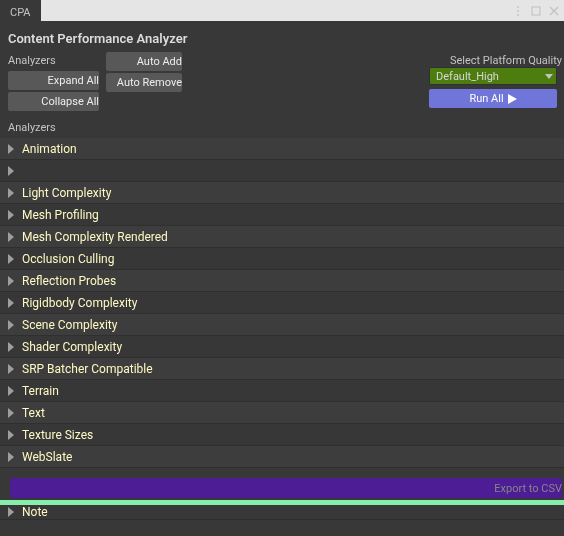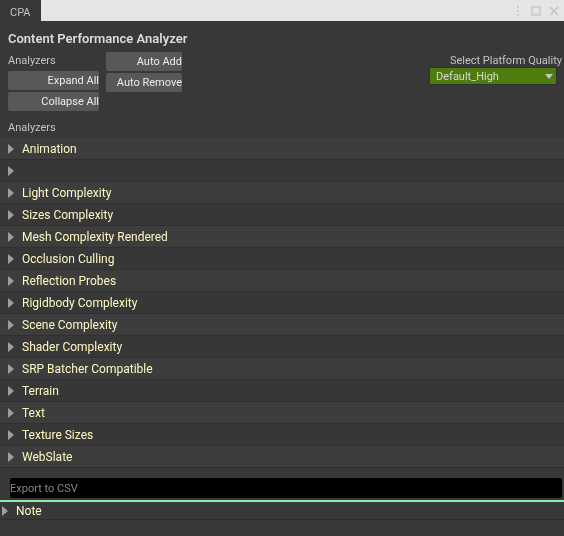--- a/index.html
+++ b/index.html
@@ -182,36 +182,37 @@
     color: #9e9e9e;
   }
   .list-label {
     font-size: 12px;
     color: #fef9c3;
   }
 
   .export-btn {
     margin: 10px 2px 0 10px;
     height: 20px;
-    background: #000000;
+    background: #4c1d95;
     color: #868686;
     border-radius: 2px;
     display: flex;
     align-items: center;
-    justify-content: flex-start;
+    justify-content: flex-end;
     font-size: 11px;
     cursor: pointer;
   }
 
   .note-row {
     margin-top: 2px;
     height: 20px;
     display: flex;
     align-items: center;
-    border-top: 2px solid #86efac;
+    padding-left: 6px;
+    border-top: 5px solid #86efac;
     border-bottom: 1px solid #2f2f2f;
     cursor: pointer;
   }
 </style>
 </head>
 <body>
 
 <div class="titlebar">
   <div class="tab">
     <span>CPA</span>
@@ -264,20 +265,26 @@
     </div>
 
     <div class="col right-col">
       <div class="platform-label section-label">Select Platform Quality</div>
       <div class="dropdown">
         <span>Default_High</span>
         <svg width="8" height="6" viewBox="0 0 8 6">
             <path d="M0 0 L8 0 L4 5 Z" fill="#c4c4c4"></path>
           </svg>
       </div>
+      <div class="run-btn">
+        <span>Run All</span>
+        <svg width="9" height="10" viewBox="0 0 9 10">
+            <path d="M0 0 L9 5 L0 10 Z" fill="#ffffff"></path>
+          </svg>
+      </div>
     </div>
 
   </div>
 
   <div class="list-title">Analyzers</div>
 
   <div class="analyzer-list" id="analyzer-list">
 
   <div class="list-row">
         <span class="foldout">
@@ -301,21 +308,21 @@
           </svg>
         </span>
         <span class="list-label">Light Complexity</span>
       </div>
       <div class="list-row">
         <span class="foldout">
           <svg width="8" height="10" viewBox="0 0 8 10">
             <path d="M0 0 L6 5 L0 10 Z" fill="#9e9e9e"></path>
           </svg>
         </span>
-        <span class="list-label">Sizes Complexity</span>
+        <span class="list-label">Mesh Profiling</span>
       </div>
       <div class="list-row">
         <span class="foldout">
           <svg width="8" height="10" viewBox="0 0 8 10">
             <path d="M0 0 L6 5 L0 10 Z" fill="#9e9e9e"></path>
           </svg>
         </span>
         <span class="list-label">Mesh Complexity Rendered</span>
       </div>
       <div class="list-row">

